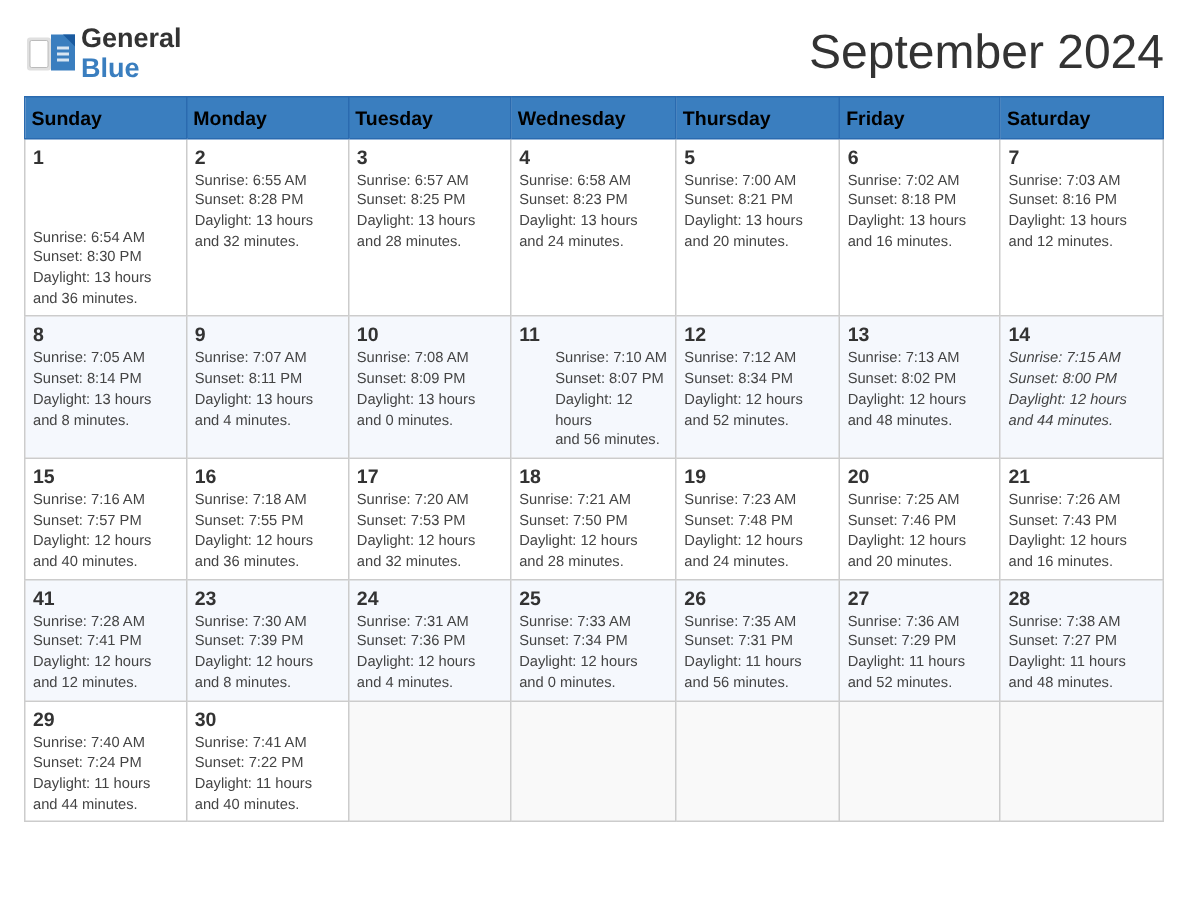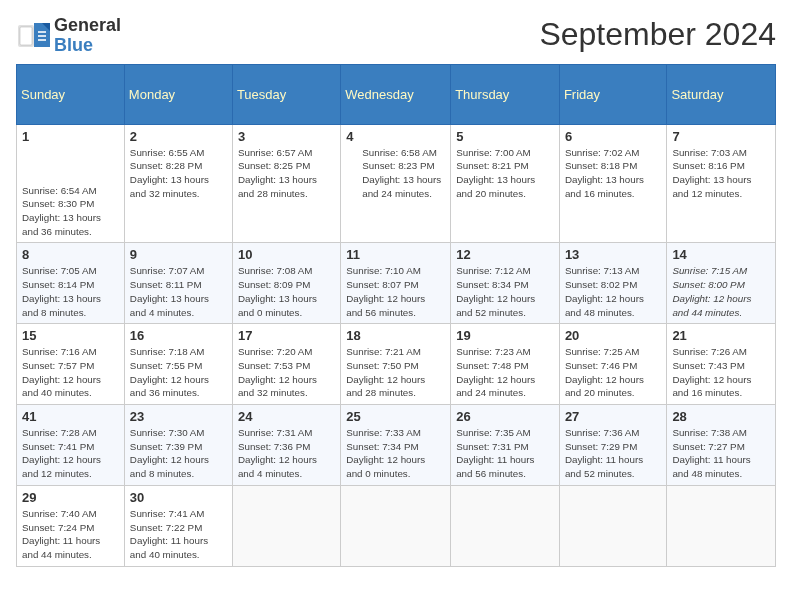--- a/index.html
+++ b/index.html
@@ -33,25 +33,25 @@
       font-size: 15px;
       color: #555;
     }
     .calendar {
       width: 100%;
       border-collapse: collapse;
       font-size: 10.5px;
     }
     .calendar th {
       background: #3a7ebf;
-      color: #fef9c3;
-      padding: 22px 4px;
+      color: #000000;
+      padding: 6px 4px;
       text-align: left;
       font-size: 13px;
-      font-weight: normal;
+      font-weight: bold;
       border: 1px solid #2a6aaf;
     }
     .calendar td {
       border: 1px solid #ccc;
       vertical-align: top;
       padding: 4px 5px;
       width: 113px;
       min-height: 80px;
       background: #fff;
     }
@@ -132,21 +132,21 @@
         </td>
         <td>
           <span class="day-num">3</span>
           <div class="day-info" style="white-space: pre-line;">Sunrise: 6:57 AM
 Sunset: 8:25 PM
 Daylight: 13 hours
 and 28 minutes.</div>
         </td>
         <td>
           <span class="day-num">4</span>
-          <div class="day-info" style="white-space: pre-line; margin-left: 16px;">Sunrise: 6:58 AM
+          <div class="day-info" style="white-space: pre-line;">Sunrise: 6:58 AM
 Sunset: 8:23 PM
 Daylight: 13 hours
 and 24 minutes.</div>
         </td>
         <td>
           <span class="day-num">5</span>
           <div class="day-info" style="white-space: pre-line;">Sunrise: 7:00 AM
 Sunset: 8:21 PM
 Daylight: 13 hours
 and 20 minutes.</div>
@@ -183,21 +183,21 @@
         </td>
         <td>
           <span class="day-num">10</span>
           <div class="day-info" style="white-space: pre-line;">Sunrise: 7:08 AM
 Sunset: 8:09 PM
 Daylight: 13 hours
 and 0 minutes.</div>
         </td>
         <td>
           <span class="day-num">11</span>
-          <div class="day-info" style="white-space: pre-line;">Sunrise: 7:10 AM
+          <div class="day-info" style="white-space: pre-line; margin-left: 24px;">Sunrise: 7:10 AM
 Sunset: 8:07 PM
 Daylight: 12 hours
 and 56 minutes.</div>
         </td>
         <td>
           <span class="day-num">12</span>
           <div class="day-info" style="white-space: pre-line;">Sunrise: 7:12 AM
 Sunset: 8:34 PM
 Daylight: 12 hours
 and 52 minutes.</div>

